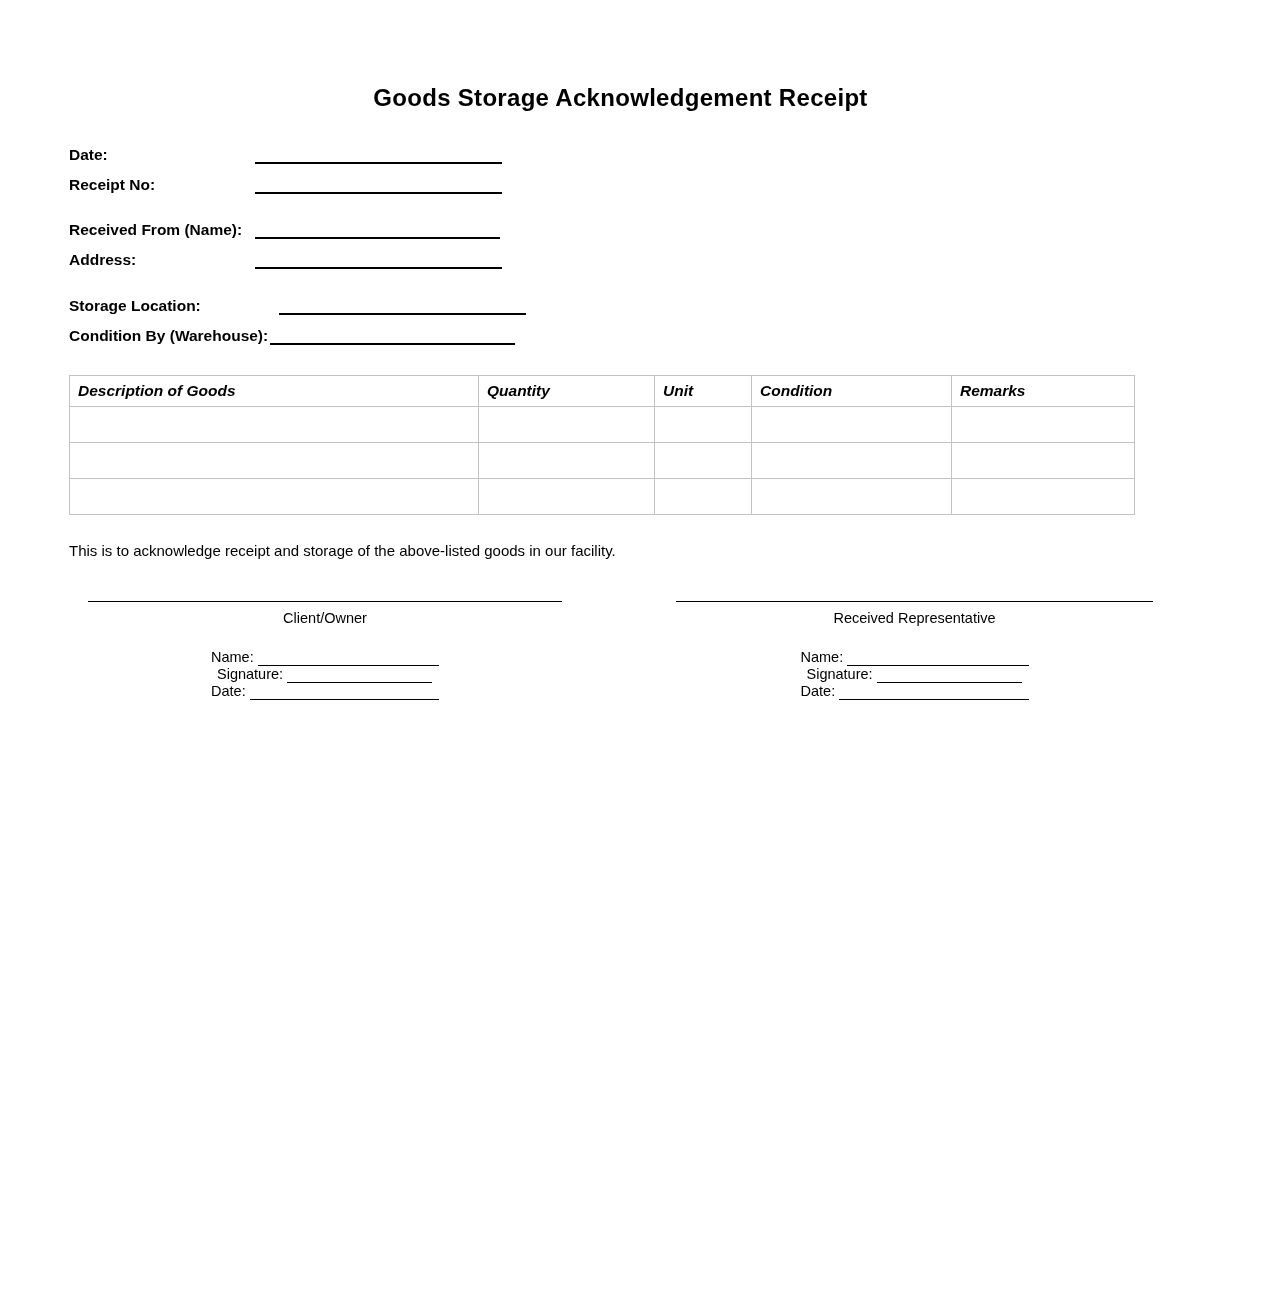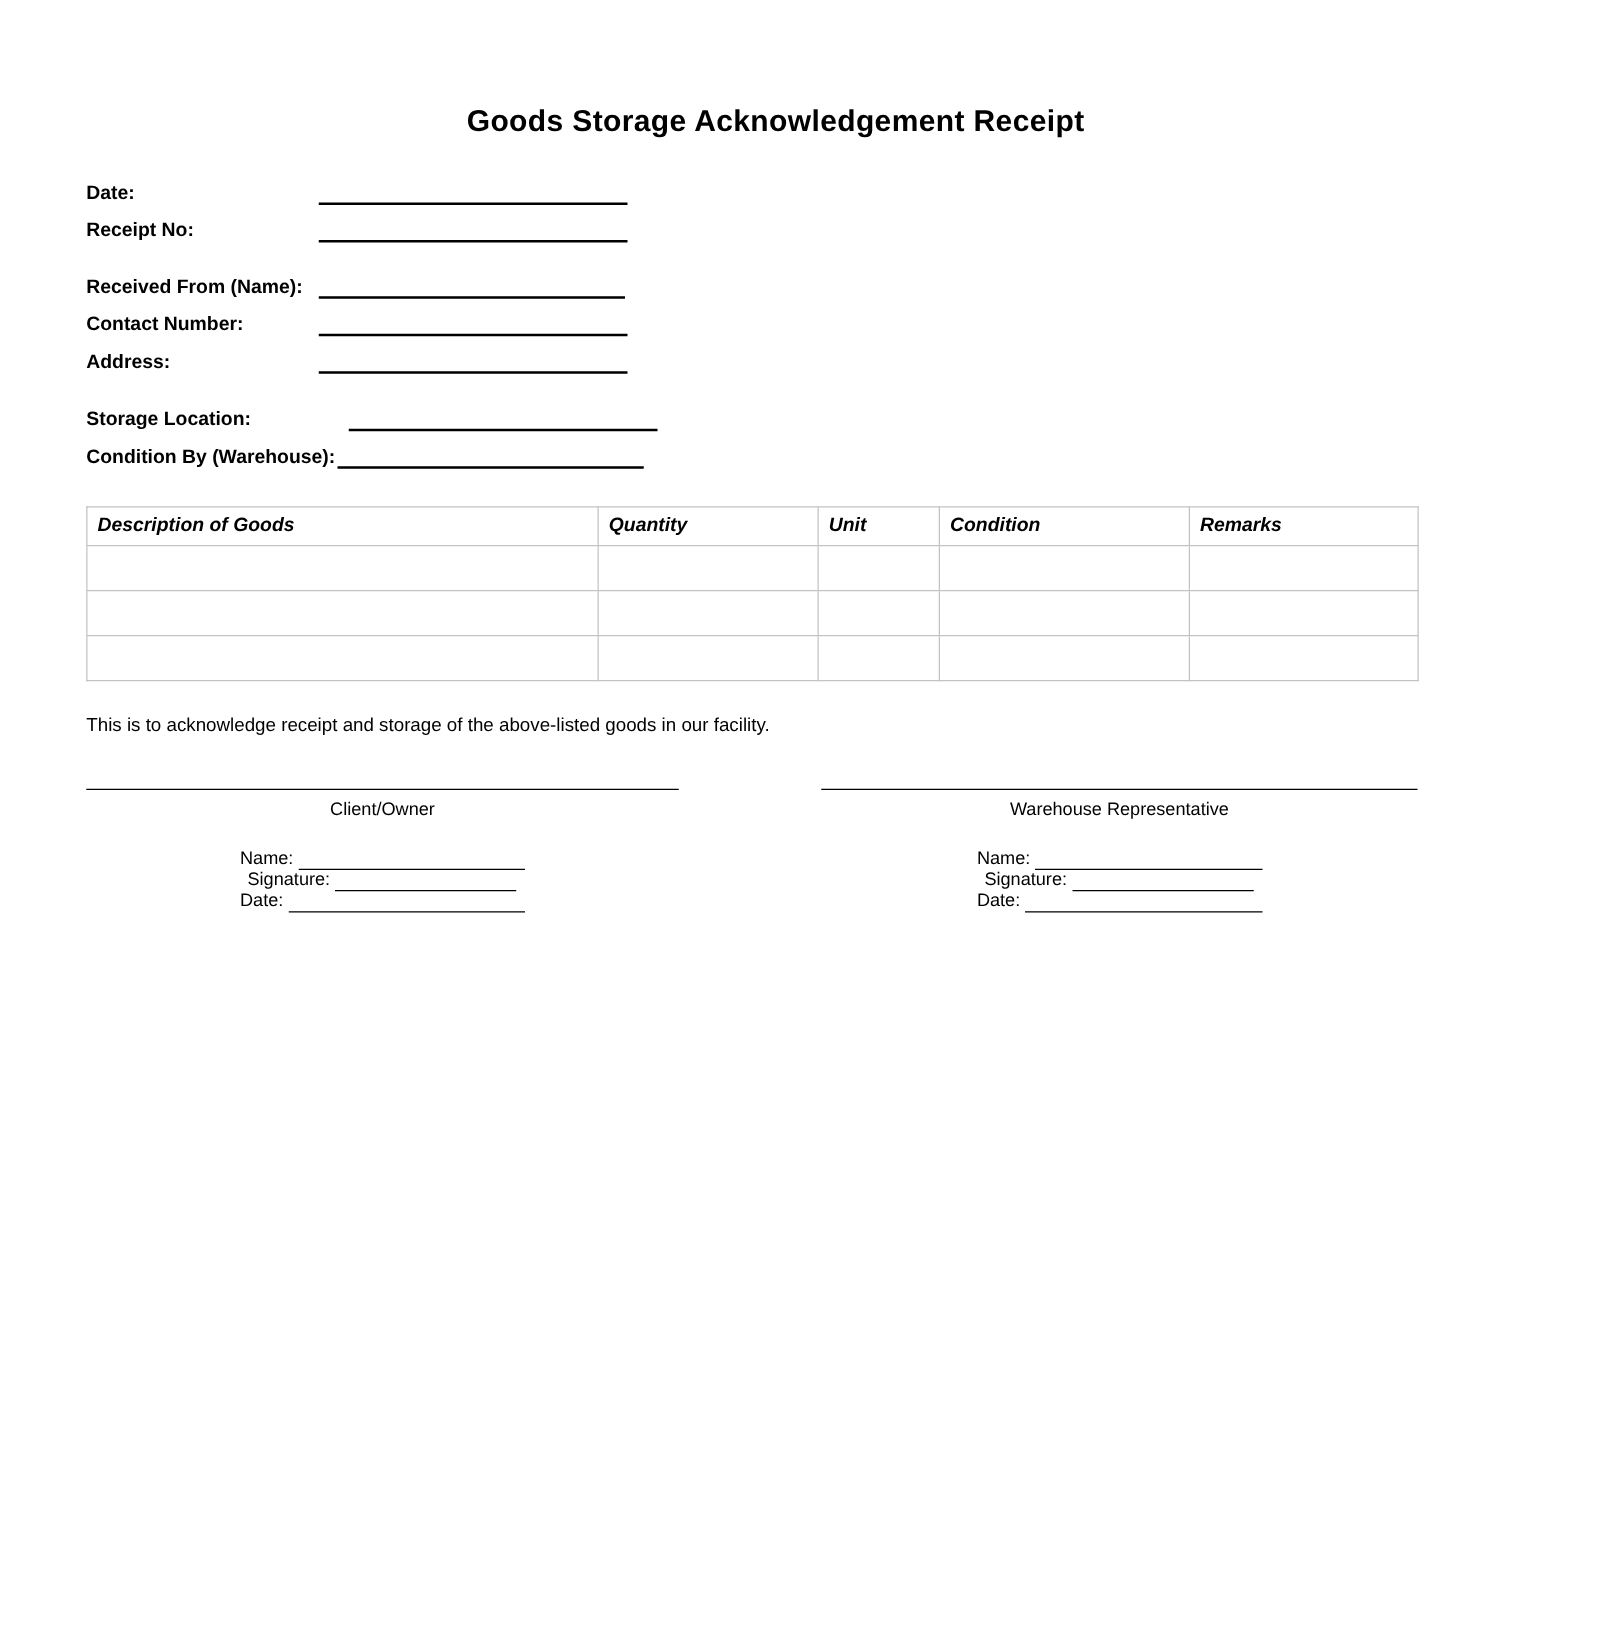--- a/index.html
+++ b/index.html
@@ -78,20 +78,21 @@
   
   .ack-text {
     margin: 27px 0 0 0;
     font-size: 15px;
     line-height: 18px;
   }
   
   .sig-section {
     display: flex;
     margin-top: 41px;
+    justify-content: center;
   }
   .sig-block { box-sizing: border-box; }
   .sig-block.left { width: 474px; }
   .sig-gap { width: 114px; }
   .sig-block.right { width: 477px; }
   .sig-topline {
     height: 0;
     border-top: 1.5px solid #000000;
   }
   .sig-role {
@@ -135,24 +136,20 @@
   <div class="field-row mt12">
     <span class="field-label">Receipt No:</span>
     <span class="field-line"></span>
   </div>
 
   <div class="field-row mt27">
     <span class="field-label">Received From (Name):</span>
     <span class="field-line w245"></span>
   </div>
 
-  <div class="field-row mt12">
-    <span class="field-label">Contact Number:</span>
-    <span class="field-line"></span>
-  </div>
 
   <div class="field-row mt12">
     <span class="field-label">Address:</span>
     <span class="field-line"></span>
   </div>
 
   <div class="field-row mt28">
     <span class="field-label">Storage Location:</span>
     <span class="field-line"></span>
   </div>
@@ -224,21 +221,21 @@
           <span>Date:</span>
           <span class="sig-line"></span>
         </div>
       </div>
     </div>
 
     <div class="sig-gap"></div>
 
     <div class="sig-block right">
       <div class="sig-topline"></div>
-      <div class="sig-role">Warehouse Representative</div>
+      <div class="sig-role">Received Representative</div>
       <div class="sig-fields">
         <div class="sig-field">
           <span>Name:</span>
           <span class="sig-line"></span>
         </div>
         <div class="sig-field indent">
           <span>Signature:</span>
           <span class="sig-line short"></span>
         </div>
         <div class="sig-field">

